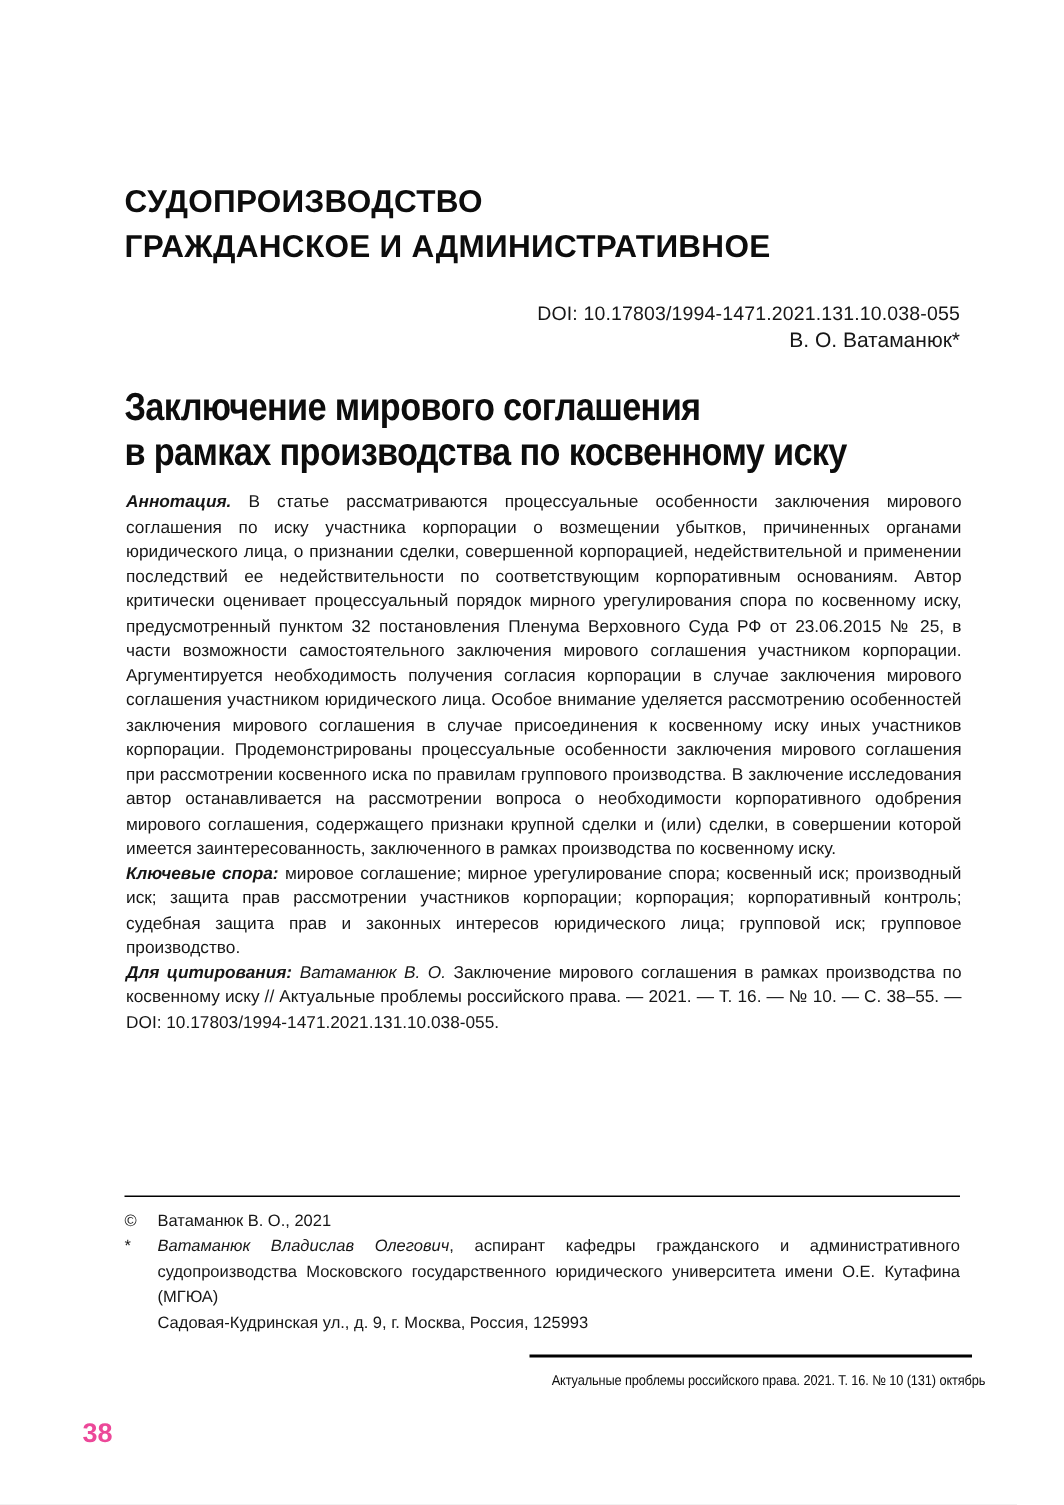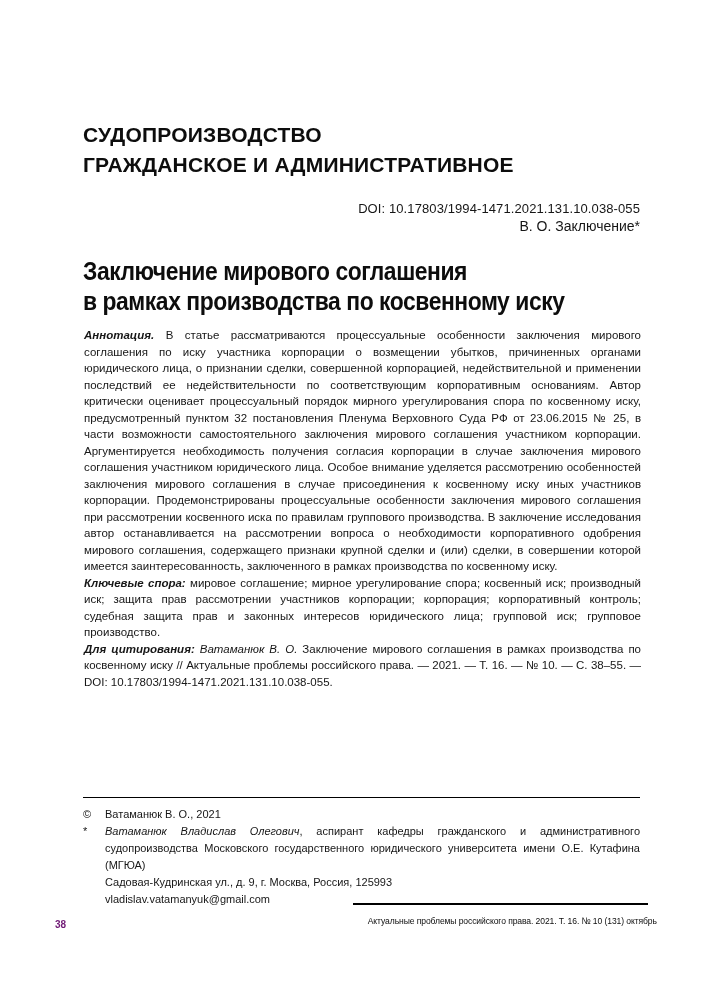--- a/index.html
+++ b/index.html
@@ -53,37 +53,37 @@
     position:absolute; left:353px; top:903px; width:295px; height:2px;
     background:#000;
   }
   .footer-journal {
     position:absolute; left:353px; top:915px; width:295px;
     text-align:center; font-size:9.5px; letter-spacing:-0.1px;
     transform:scaleX(0.9); transform-origin:center top;
     white-space:nowrap; color:#0d0d0d;
   }
   .page-number {
-    position:absolute; left:55px; top:919px;
-    font-size:10px; font-weight:bold; color:#701a75;
+    position:absolute; left:55px; top:945px;
+    font-size:18px; font-weight:bold; color:#ec4899;
   }
 </style>
 </head>
 <body>
 
 <div class="page">
 
   <div class="section-header">
     <div>СУДОПРОИЗВОДСТВО</div>
     <div>ГРАЖДАНСКОЕ И АДМИНИСТРАТИВНОЕ</div>
   </div>
 
   <div class="doi-line">DOI: 10.17803/1994-1471.2021.131.10.038-055</div>
 
-  <div class="author-byline">В. О. Заключение*</div>
+  <div class="author-byline">В. О. Ватаманюк*</div>
 
   <div class="article-title">
     <div>Заключение мирового соглашения</div>
     <div>в рамках производства по косвенному иску</div>
   </div>
 
   <div class="meta-block">
     <p><span class="bi">Аннотация.</span> <span>В статье рассматриваются процессуальные особенности заключения мирового соглашения по иску участника корпорации о возмещении убытков, причиненных органами юридического лица, о признании сделки, совершенной корпорацией, недействительной и применении последствий ее недействительности по соответствующим корпоративным основаниям. Автор критически оценивает процессуальный порядок мирного урегулирования спора по косвенному иску, предусмотренный пунктом 32 постановления Пленума Верховного Суда РФ от 23.06.2015 № 25, в части возможности самостоятельного заключения мирового соглашения участником корпорации. Аргументируется необходимость получения согласия корпорации в случае заключения мирового соглашения участником юридического лица. Особое внимание уделяется рассмотрению особенностей заключения мирового соглашения в случае присоединения к косвенному иску иных участников корпорации. Продемонстрированы процессуальные особенности заключения мирового соглашения при рассмотрении косвенного иска по правилам группового производства. В заключение исследования автор останавливается на рассмотрении вопроса о необходимости корпоративного одобрения мирового соглашения, содержащего признаки крупной сделки и (или) сделки, в совершении которой имеется заинтересованность, заключенного в рамках производства по косвенному иску.</span></p>
     <p><span class="bi">Ключевые спора:</span> <span>мировое соглашение; мирное урегулирование спора; косвенный иск; производный иск; защита прав рассмотрении участников корпорации; корпорация; корпоративный контроль; судебная защита прав и законных интересов юридического лица; групповой иск; групповое производство.</span></p>
     <p><span class="bi">Для цитирования:</span> <span class="it">Ватаманюк В. О.</span> <span>Заключение мирового соглашения в рамках производства по косвенному иску // Актуальные проблемы российского права. — 2021. — Т. 16. — № 10. — С. 38–55. — DOI: 10.17803/1994-1471.2021.131.10.038-055.</span></p>
@@ -94,21 +94,20 @@
   <div class="footnote-block">
     <div class="fn-row">
       <span class="fn-marker">©</span>
       <span class="fn-body">Ватаманюк В. О., 2021</span>
     </div>
     <div class="fn-row">
       <span class="fn-marker">*</span>
       <span class="fn-body">
         <span class="just" style="display:block; text-align:justify;"><span class="it">Ватаманюк Владислав Олегович</span><span>, аспирант кафедры гражданского и административного судопроизводства Московского государственного юридического университета имени О.Е. Кутафина (МГЮА)</span></span>
         <span style="display:block;">Садовая-Кудринская ул., д. 9, г. Москва, Россия, 125993</span>
-        <span style="display:block;">vladislav.vatamanyuk@gmail.com</span>
       </span>
     </div>
   </div>
 
   <div class="footer-rule"></div>
 
   <div class="footer-journal">Актуальные проблемы российского права. 2021. Т. 16. № 10 (131) октябрь</div>
 
   <div class="page-number">38</div>
 

